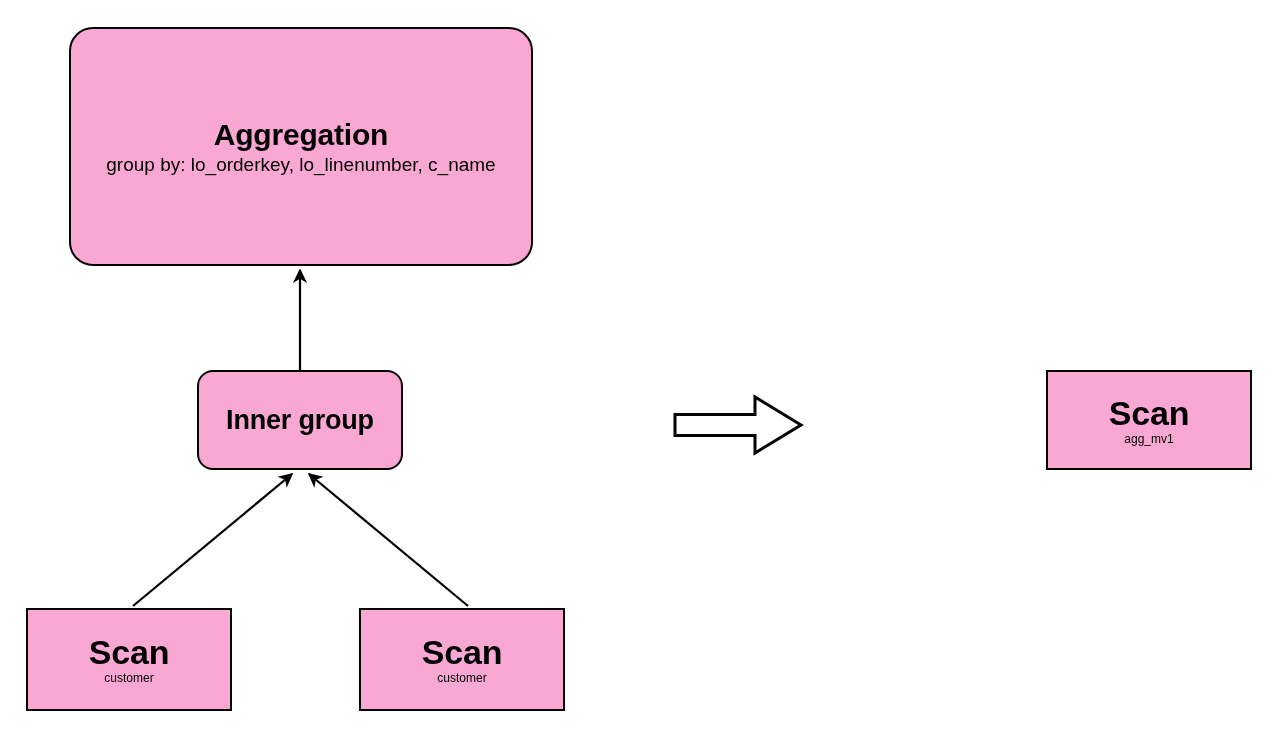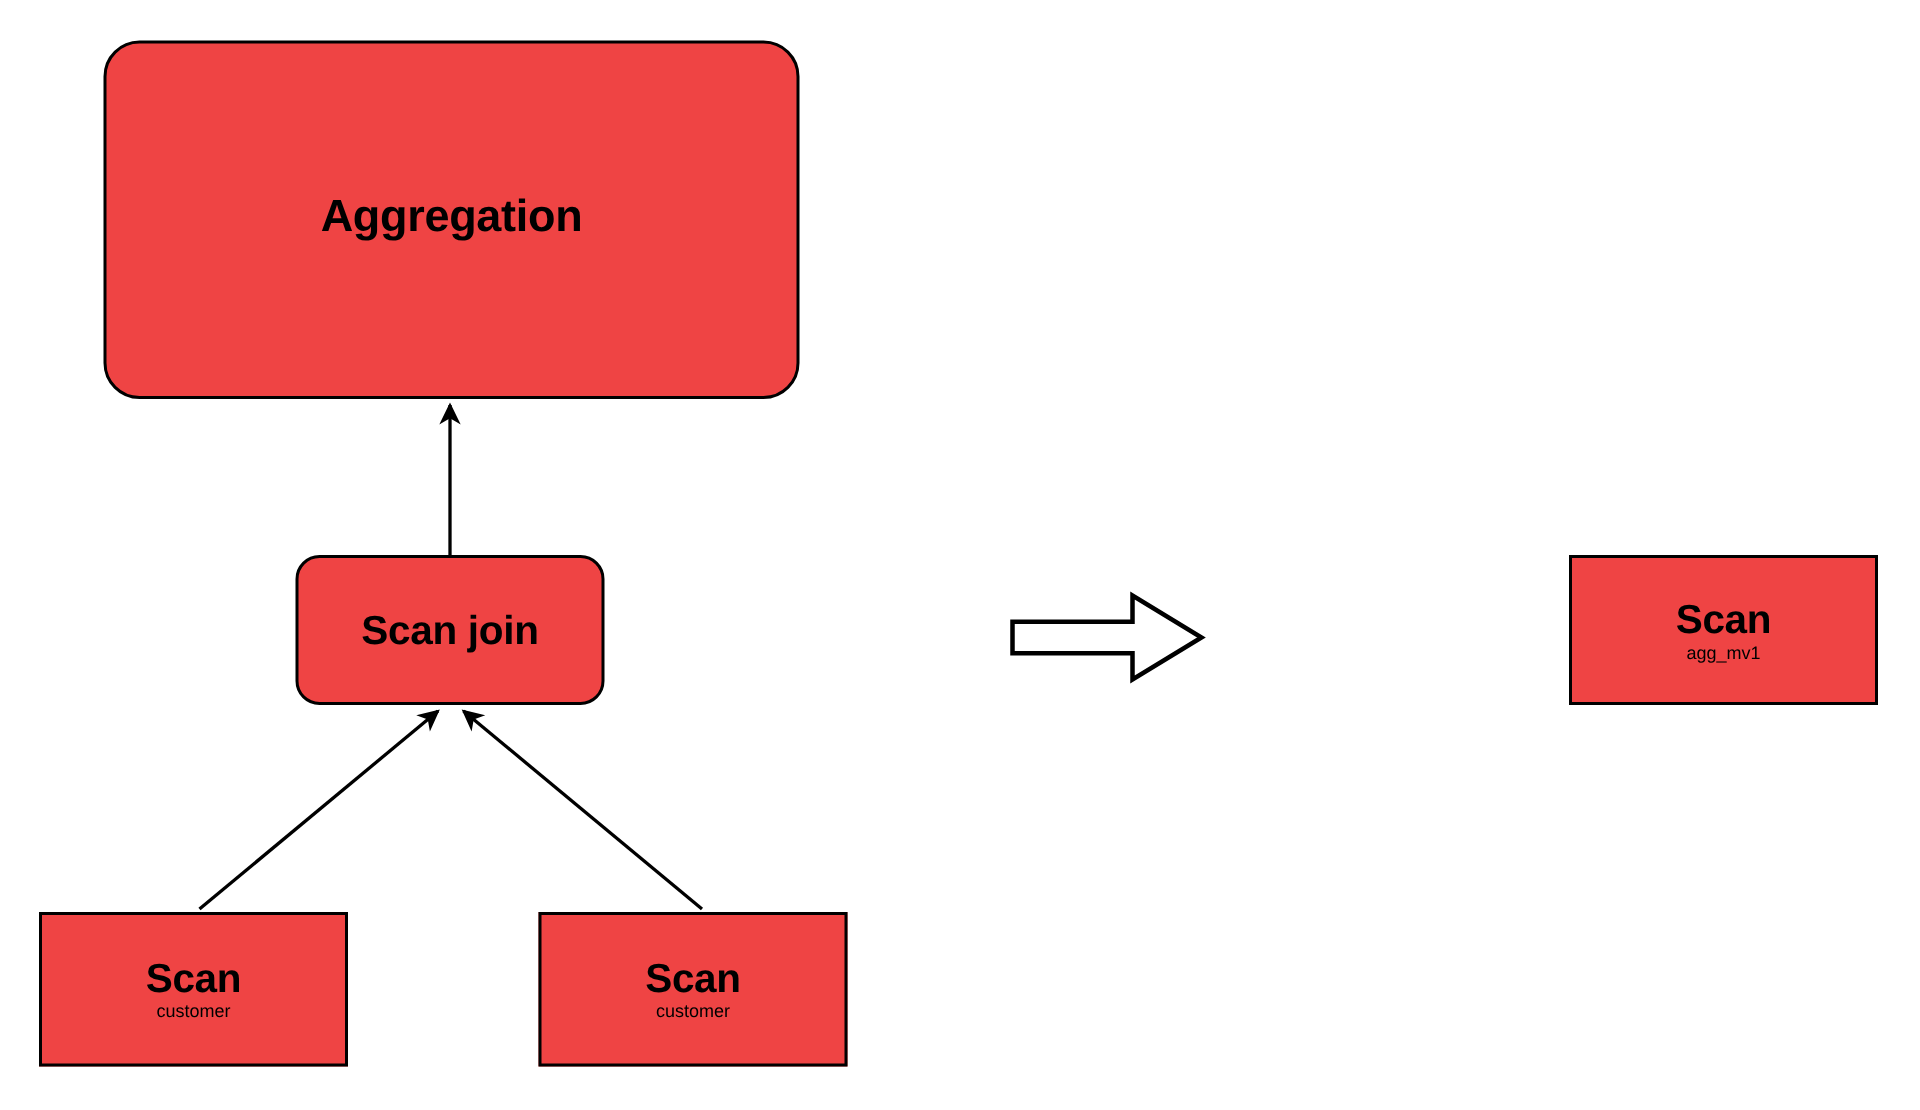--- a/index.html
+++ b/index.html
@@ -27,21 +27,21 @@
     top: 0;
     width: 1280px;
     height: 740px;
     pointer-events: none;
   }
 
   
   .node {
     position: absolute;
     box-sizing: border-box;
-    background: #ef4444;
+    background: #f9a8d4;
     border: 2.2px solid #000000;
     display: flex;
     flex-direction: column;
     justify-content: center;
     text-align: center;
     line-height: 1.12;
   }
   .node .title {
     font-weight: bold;
     letter-spacing: -0.2px;
@@ -94,21 +94,21 @@
     border-radius: 0;
   }
   #node-scan-aggmv1 {
     left: 1046px;
     top: 370px;
     width: 206px;
     height: 100px;
     border-radius: 0;
   }
   .scan-node .title {
-    font-size: 27px;
+    font-size: 34px;
     margin-bottom: 1px;
   }
   .scan-node .subtitle {
     font-size: 12px;
   }
 
   
   #rewrite-arrow {
     position: absolute;
     left: 672px;
@@ -138,24 +138,25 @@
       <line x1="133" y1="606" x2="292" y2="474" stroke="#000000" stroke-width="2.2" marker-end="url(#barb)"></line>
     </g>
 
     <g>
       <line x1="468" y1="606" x2="309" y2="474" stroke="#000000" stroke-width="2.2" marker-end="url(#barb)"></line>
     </g>
   </svg>
 
   <div class="node" id="node-aggregation">
     <div class="title">Aggregation</div>
+    <div class="subtitle">group by: lo_orderkey, lo_linenumber, c_name</div>
   </div>
 
   <div class="node" id="node-innerjoin">
-    <div class="title">Scan join</div>
+    <div class="title">Inner group</div>
   </div>
 
   <div class="node scan-node" id="node-scan-lineorder">
     <div class="title">Scan</div>
     <div class="subtitle">customer</div>
   </div>
 
   <div class="node scan-node" id="node-scan-customer">
     <div class="title">Scan</div>
     <div class="subtitle">customer</div>

